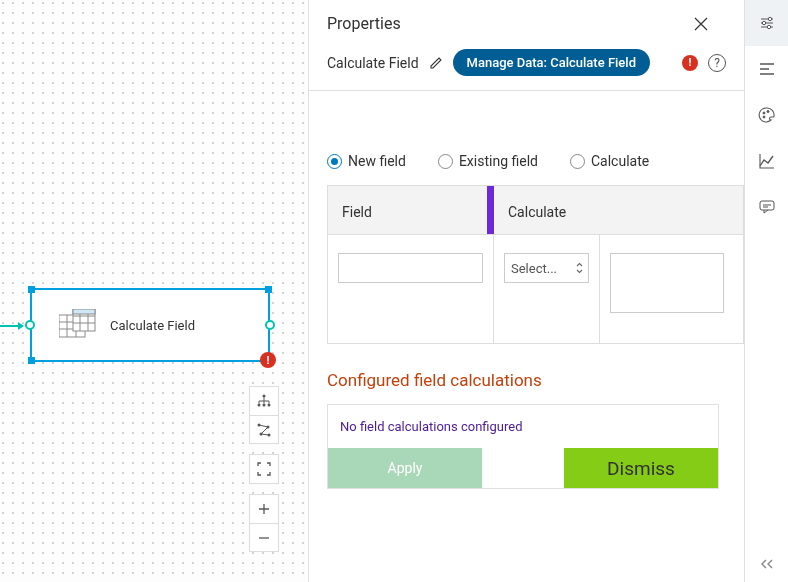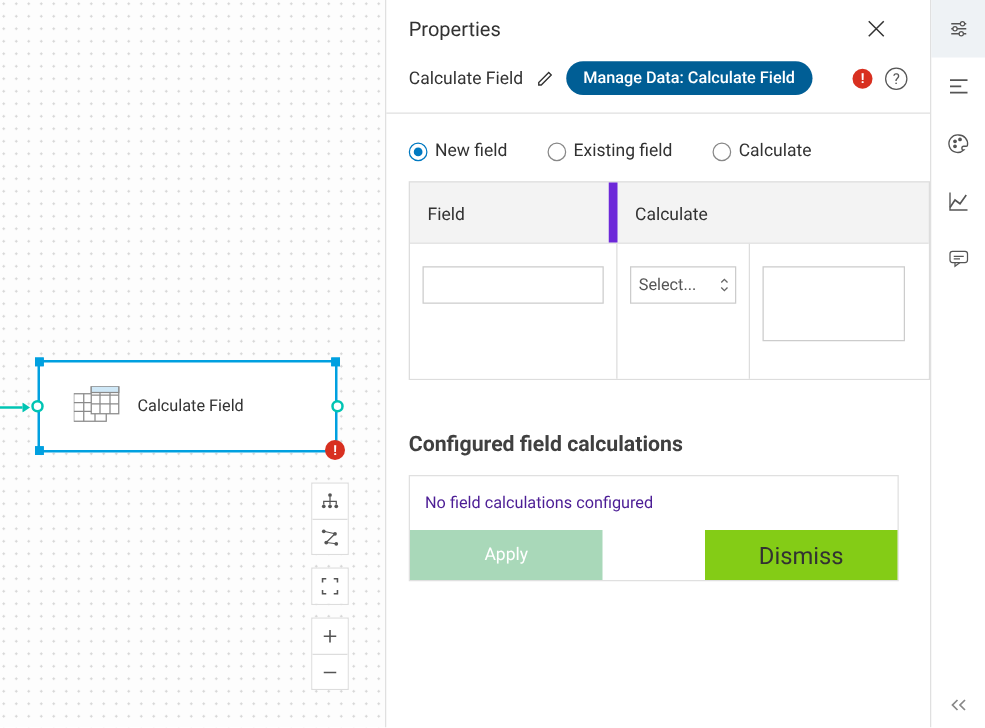--- a/index.html
+++ b/index.html
@@ -65,21 +65,21 @@
 
   
   .props {
     flex: 1;
     border-left: 1px solid #e0e0e0;
     display: flex; flex-direction: column;
     background: #fff;
     min-width: 0;
   }
   .props-header {
-    display: flex; align-items: flex-start; justify-content: space-between;
+    display: flex; align-items: flex-end; justify-content: space-between;
     padding: 14px 32px 10px 18px;
   }
   .props-title { font-size: 16px; color: #323232; font-weight: 400; }
   .close-x { font-size: 18px; color: #333; cursor: pointer; padding: 2px 4px; }
 
   .props-sub {
     display: flex; align-items: center; gap: 10px;
     padding: 6px 18px 14px 18px;
     border-bottom: 1px solid #e0e0e0;
   }
@@ -96,39 +96,39 @@
     margin-left: auto;
   }
   .help-ico {
     width: 18px; height: 18px; border: 1.5px solid #555; border-radius: 50%; color: #555;
     font-size: 12px; display: flex; align-items: center; justify-content: center; cursor: pointer;
   }
 
   .props-body { padding: 22px 0 0 18px; flex: 1; overflow: hidden; }
 
   .radio-row { display: flex; gap: 32px; margin-bottom: 16px; }
-  .radio-opt { display: flex; align-items: center; gap: 6px; font-size: 14px; color: #323232; cursor: pointer; }
+  .radio-opt { display: flex; align-items: center; gap: 6px; font-size: 14px; color: #323232; cursor: pointer; margin-top: 40px; }
   .radio-circle { width: 15px; height: 15px; border: 1.5px solid #888; border-radius: 50%; display: inline-flex; align-items: center; justify-content: center; }
   .radio-circle.sel { border-color: #0079c1; }
   .radio-dot { width: 7px; height: 7px; border-radius: 50%; background: #0079c1; }
 
   .field-table { border: 1px solid #ddd; background: #f3f3f3; }
   .ft-head { display: flex; }
   .ft-head > div { padding: 18px 14px 14px 14px; font-size: 14px; color: #323232; border-right: 7px solid #6d28d9; }
   .ft-head > div:last-child { border-right: none; }
   .ft-body { display: flex; background: #fff; border-top: 1px solid #ddd; }
   .ft-body > div { padding: 18px 10px 30px 10px; border-right: 1px solid #ddd; }
   .ft-body > div:last-child { border-right: none; }
   .col-field { width: 166px; }
   .col-type  { width: 106px; }
   .col-expr  { width: 134px; }
   .ft-input { width: 100%; height: 30px; border: 1px solid #ccc; background: #fff; padding: 0 6px; font-size: 13px; }
   .ft-select { width: 100%; height: 30px; border: 1px solid #ccc; background: #fff; padding: 0 4px 0 6px; font-size: 13px; color: #555; display:flex; align-items:center; justify-content:space-between; cursor:pointer; }
 
-  .cfg-title { font-size: 17px; color: #404040; font-weight: 700; margin: 42px 0 14px 0; }
+  .cfg-title { font-size: 17px; color: #c2410c; font-weight: 400; margin: 26px 0 14px 0; }
   .cfg-box { border: 1px solid #e0e0e0; width: 392px; }
   .cfg-msg { padding: 14px 12px; font-size: 13px; color: #4c1d95; }
   .cfg-btns { display: flex; justify-content: space-between; }
   .btn-apply { flex: 0 0 154px; height: 40px; background: #a9d8b9; color: #fff; font-size: 14px; border: none; display:flex; align-items:center; justify-content:center; }
   .btn-dismiss { flex: 0 0 154px; height: 40px; background: #84cc16; color: #323232; font-size: 19px; border: none; display:flex; align-items:center; justify-content:center; }
 
   
   .rail {
     width: 44px; border-left: 1px solid #e0e0e0; background: #fff;
     display:flex; flex-direction: column; align-items: center;

